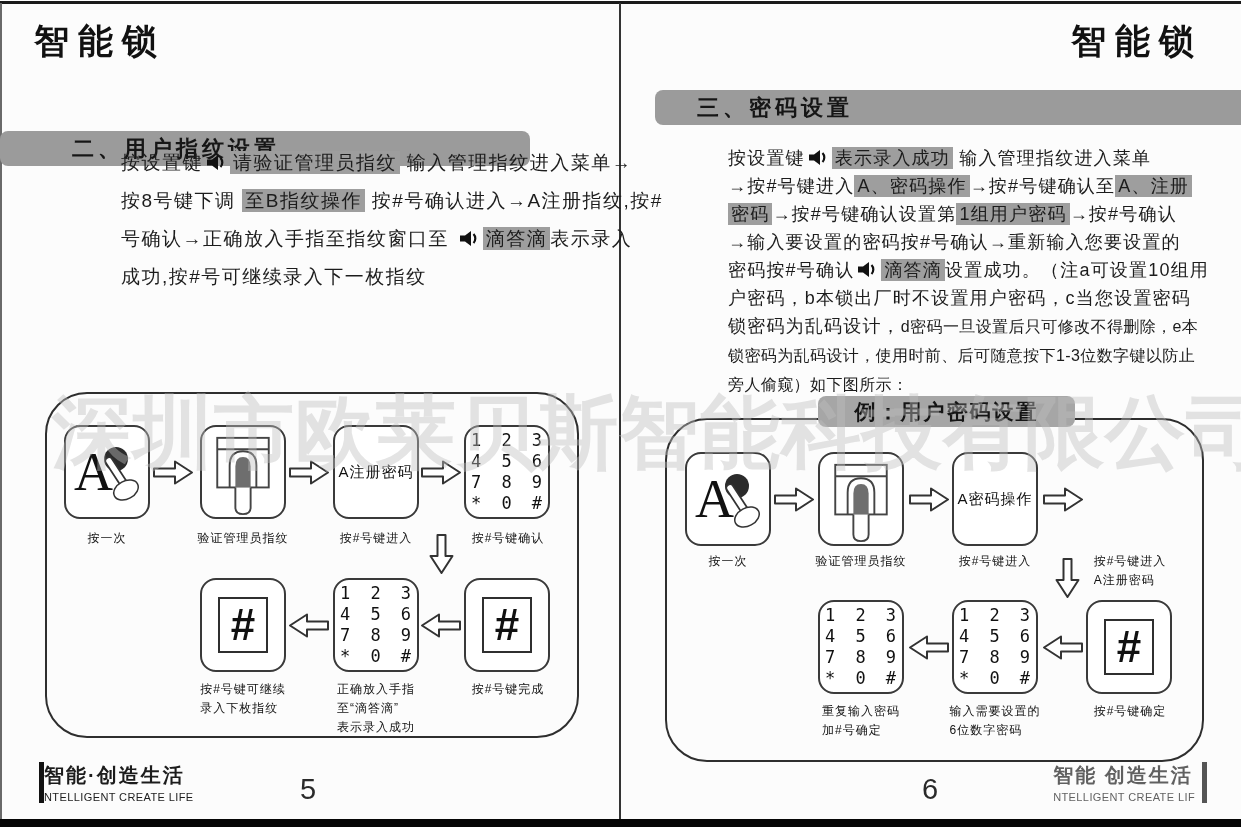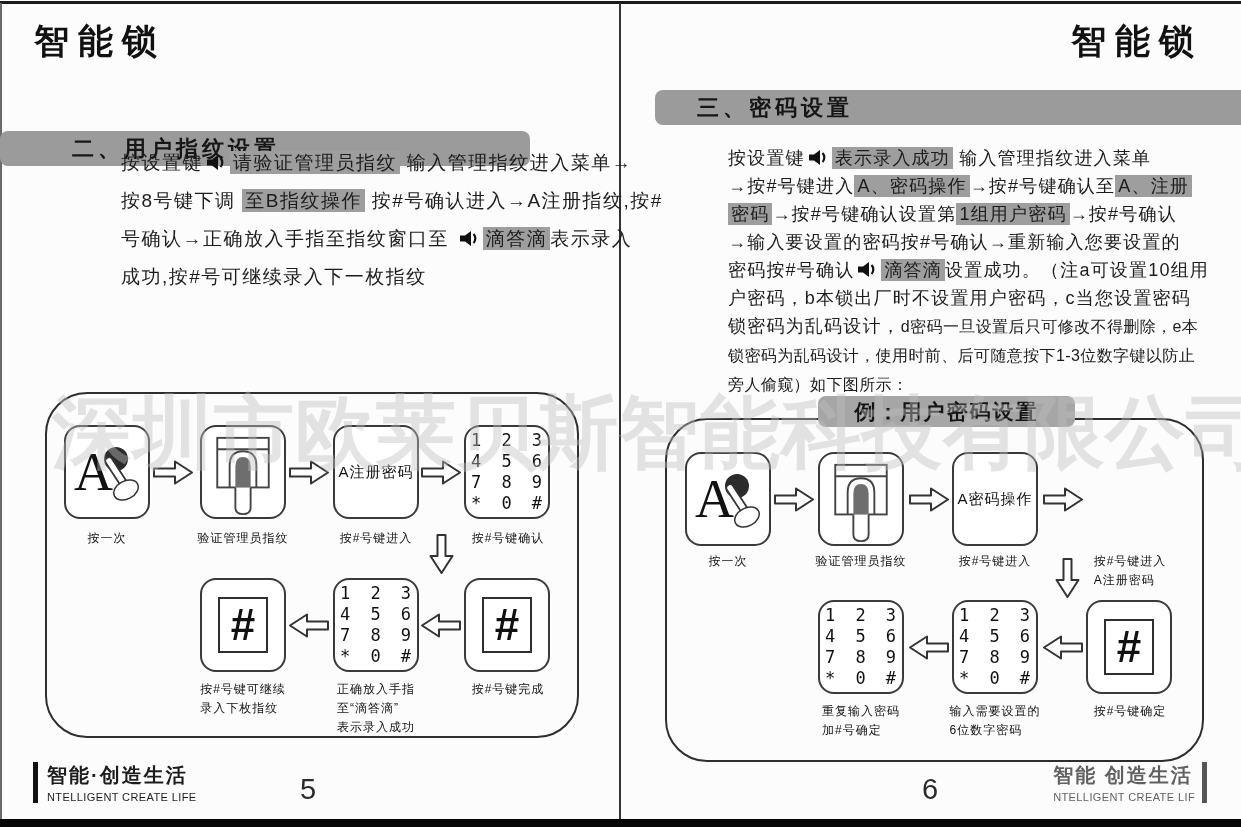--- a/index.html
+++ b/index.html
@@ -58,21 +58,21 @@
     font-size:44px;font-weight:700;color:#111;line-height:1;
   }
   .flow-label{
     position:absolute;transform:translateX(-50%);font-size:12px;line-height:19px;
     color:#111;text-align:center;white-space:nowrap;letter-spacing:1px;z-index:2;
   }
   .flow-label.la{text-align:left;}
   .arrow{position:absolute;z-index:2;}
 
   .footer-logo{position:absolute;z-index:2;}
-  .footer-logo.l{left:33px;top:762px;border-left:5px solid #121212;padding-left:9px;}
+  .footer-logo.l{left:39px;top:762px;border-left:5px solid #121212;padding-left:0;}
   .footer-logo.r{right:34px;top:762px;border-right:5px solid #2c2c2c;padding-right:7px;opacity:.8;color:#3a3a3a;}
   .footer-logo .cn{font-size:20px;font-weight:700;letter-spacing:2px;}
   .footer-logo .en{font-size:11px;letter-spacing:0.4px;margin-top:2px;}
   .page-num{position:absolute;top:773px;font-size:29px;color:#2a2a2a;z-index:2;}
   .page-num.l{left:300px;}
   .page-num.r{left:302px;}
 
   .watermark{
     position:absolute;left:52px;top:380px;width:1160px;z-index:40;pointer-events:none;
     font-size:80px;font-weight:700;color:#bfbfbf;opacity:0.42;white-space:nowrap;letter-spacing:1px;

